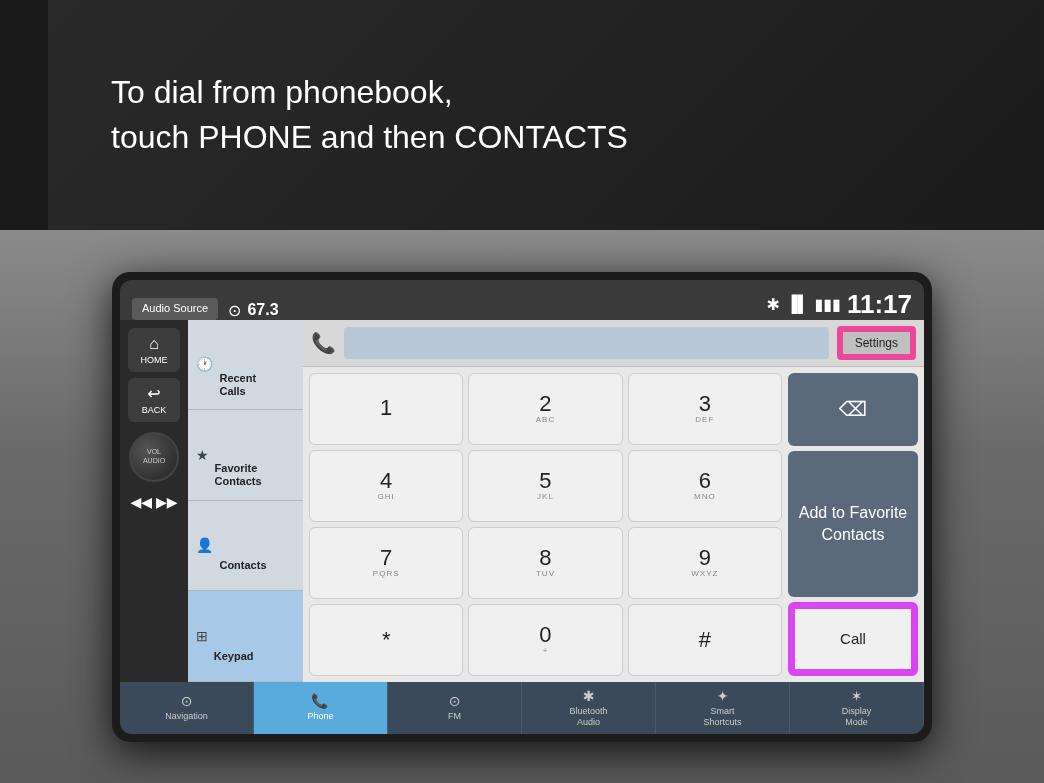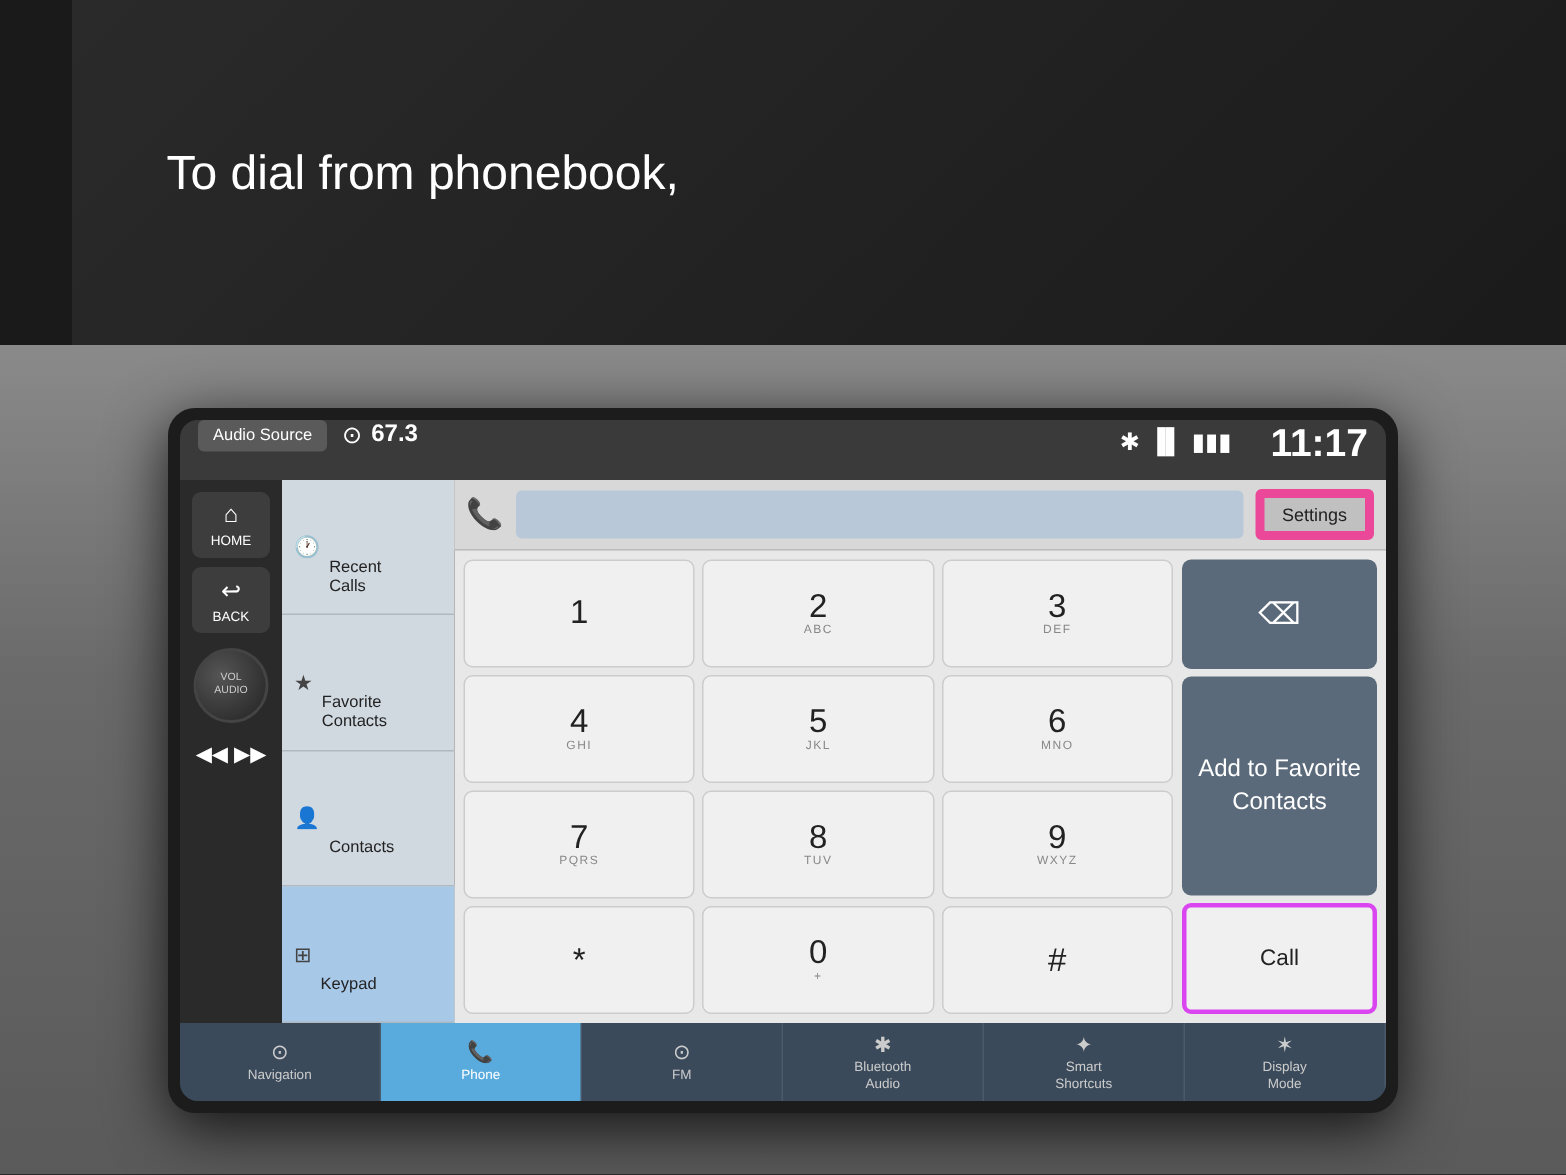--- a/index.html
+++ b/index.html
@@ -59,21 +59,21 @@
       overflow: hidden;
       display: flex;
       flex-direction: column;
     }
 
     
     .status-bar {
       height: 40px;
       background: #3a3a3a;
       display: flex;
-      align-items: flex-start;
+      align-items: flex-end;
       padding: 0 12px;
       flex-shrink: 0;
     }
     .audio-source-btn {
       background: #5a5a5a;
       color: #ffffff;
       border: none;
       padding: 4px 10px;
       border-radius: 4px;
       font-size: 11px;
@@ -92,21 +92,21 @@
       margin-left: auto;
       display: flex;
       align-items: center;
       gap: 6px;
       color: #ffffff;
     }
     .clock {
       font-size: 26px;
       font-weight: bold;
       color: #ffffff;
-      margin-left: 20px;
+      margin-left: 0;
     }
 
     
     .main-area {
       flex: 1;
       display: flex;
       flex-direction: row;
       overflow: hidden;
     }
 
@@ -195,21 +195,21 @@
     }
     .phone-menu-item.active {
       background: #a8c8e8;
     }
     .phone-menu-item .menu-icon {
       font-size: 14px;
       color: #444;
     }
     .phone-menu-item .menu-label {
       font-size: 11px;
-      font-weight: 400;
+      font-weight: 700;
       line-height: 1.2;
       margin-top: 41px;
     }
 
     
     .phone-content {
       flex: 1;
       display: flex;
       flex-direction: column;
       background: #e8e8e8;
@@ -306,21 +306,21 @@
       font-size: 20px;
     }
     .action-btn.add-favorite {
       background: #5a6a7a;
       font-size: 16px;
       line-height: 1.4;
     }
     .action-btn.call {
       background: #f0f0f0;
       color: #222;
-      border: 3px solid #d946ef;
+      border: 7px solid #d946ef;
       font-size: 15px;
     }
 
     
     .bottom-nav {
       height: 52px;
       background: #3a4a5a;
       display: flex;
       flex-direction: row;
       align-items: stretch;
@@ -350,20 +350,21 @@
       text-align: center;
       line-height: 1.2;
     }
   </style>
 </head>
 <body>
 
 <div class="top-banner">
   <div class="top-banner-text">
     <span>To dial from phonebook,</span><br>
+    <span>touch PHONE and then CONTACTS</span>
   </div>
 </div>
 
 <div class="dashboard-area">
 
   <div class="head-unit">
     <div class="screen">
 
       <div class="status-bar">
         <button class="audio-source-btn">Audio

